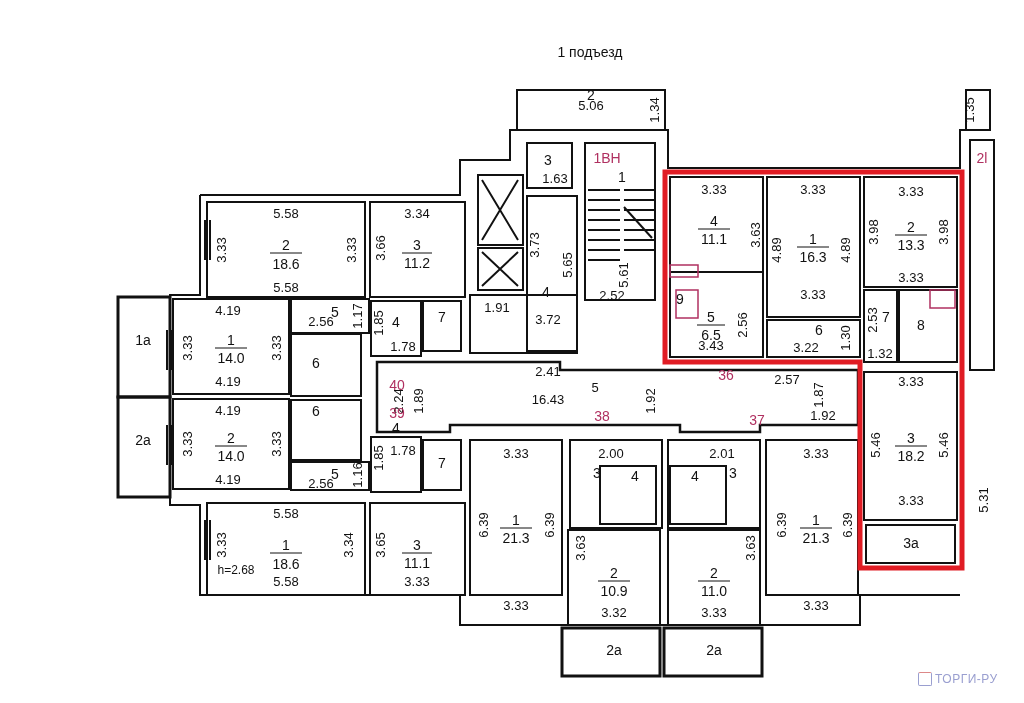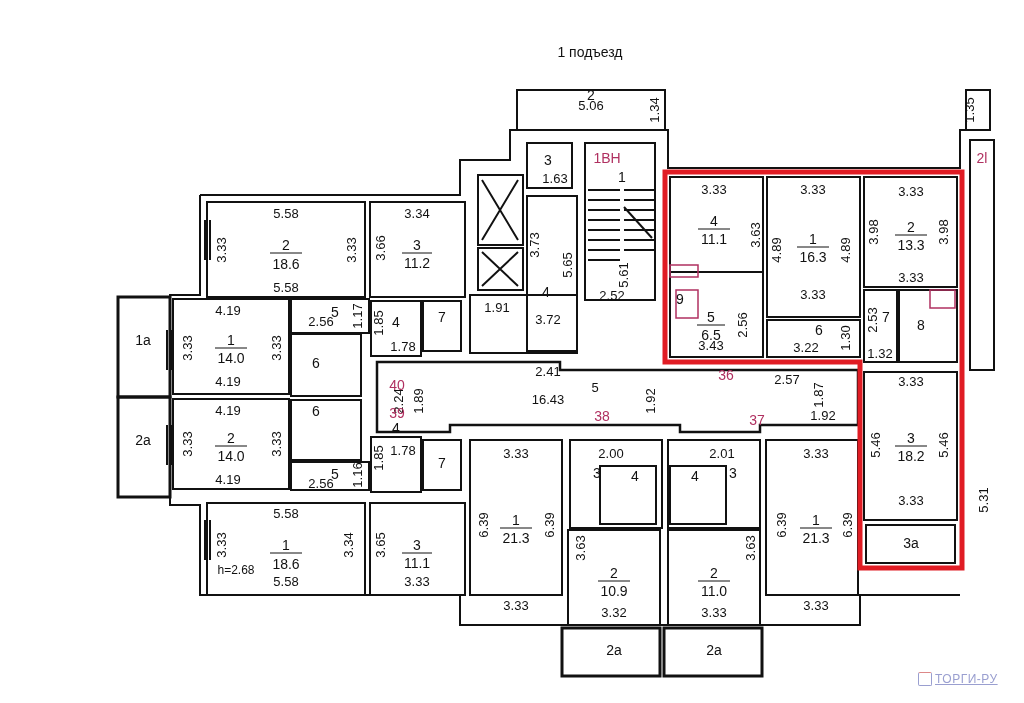--- a/index.html
+++ b/index.html
@@ -1,20 +1,20 @@
 <!DOCTYPE html>
 <html><head>
 <meta charset="utf-8">
 <style>
   html,body{margin:0;padding:0;background:#fff;}
   body{width:1024px;height:703px;position:relative;overflow:hidden;font-family:"Liberation Sans",sans-serif;color:#111;}
   svg{position:absolute;left:0;top:0;}
   .t{font-family:"Liberation Sans",sans-serif;fill:#111;}
   .title{position:absolute;left:0;top:44px;width:1180px;text-align:center;font-size:14px;color:#111;}
-  .logo{position:absolute;left:918px;top:672px;font-size:12px;color:#9a9fd0;letter-spacing:0.5px;display:flex;align-items:center;gap:3px;text-decoration:underline;}
+  .logo{position:absolute;left:918px;top:672px;font-size:12px;color:#9a9fd0;letter-spacing:0.5px;display:flex;align-items:center;gap:3px;}
   .logo-icon{width:12px;height:12px;border:1.5px solid #9a9fd0;border-radius:2px;border-top-color:#d88;}
 </style>
 </head>
 <body>
 
 <div class="title">1 подъезд</div>
 
 <svg width="1024" height="703" viewBox="0 0 1024 703">
   <g fill="none" stroke="#111" stroke-width="2">
 

